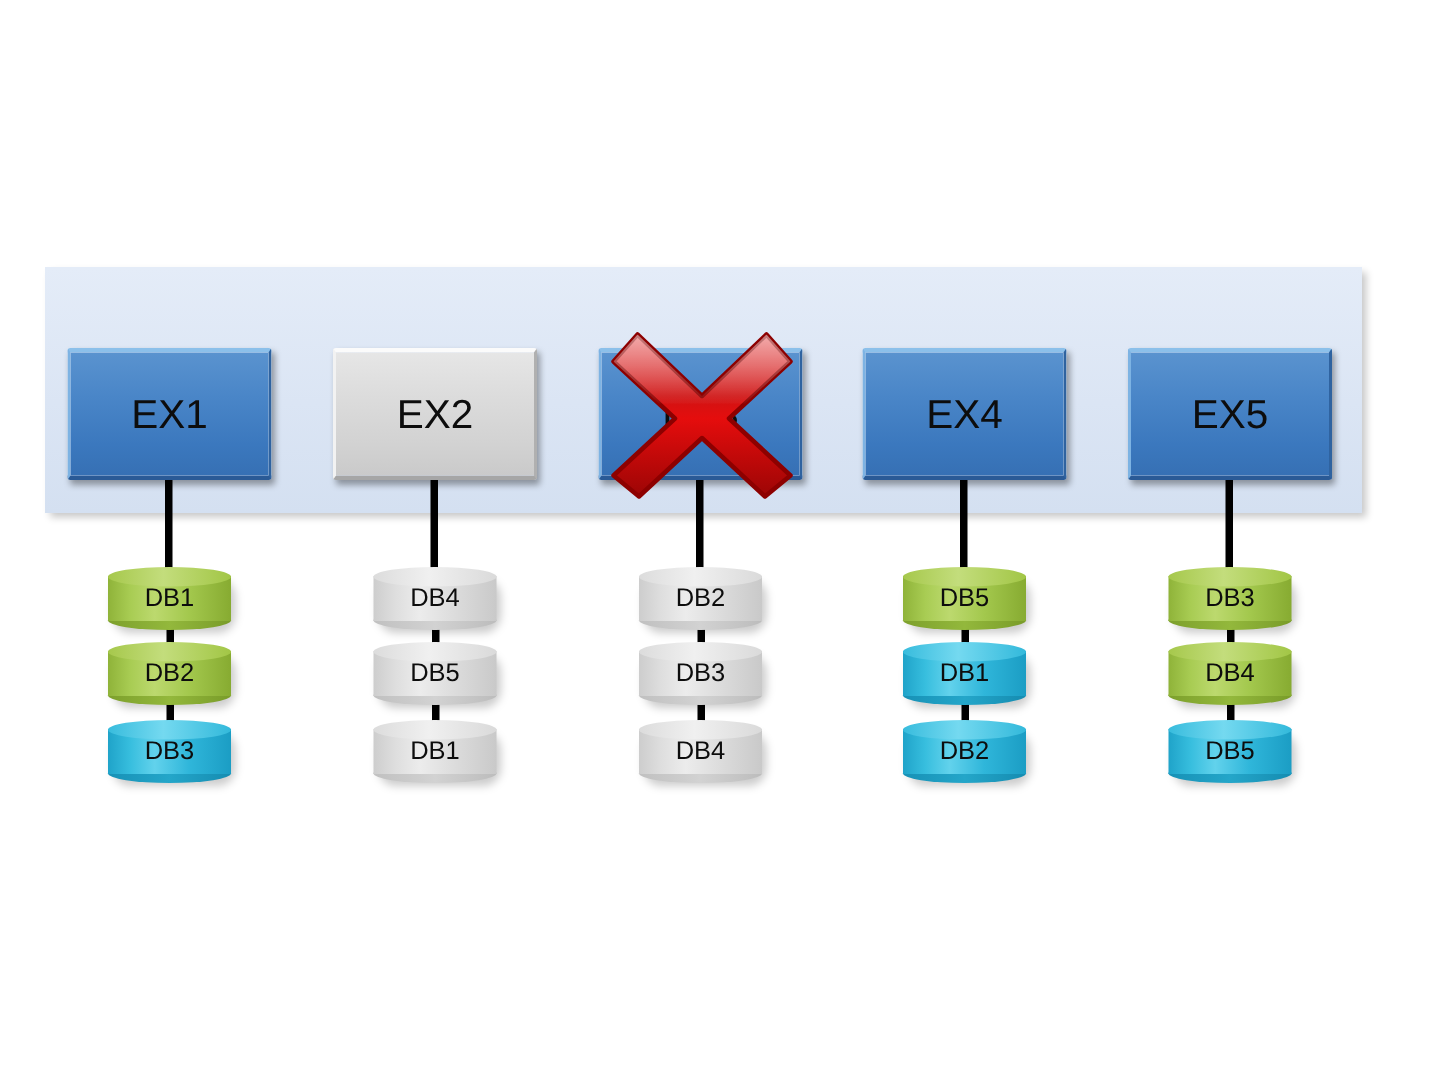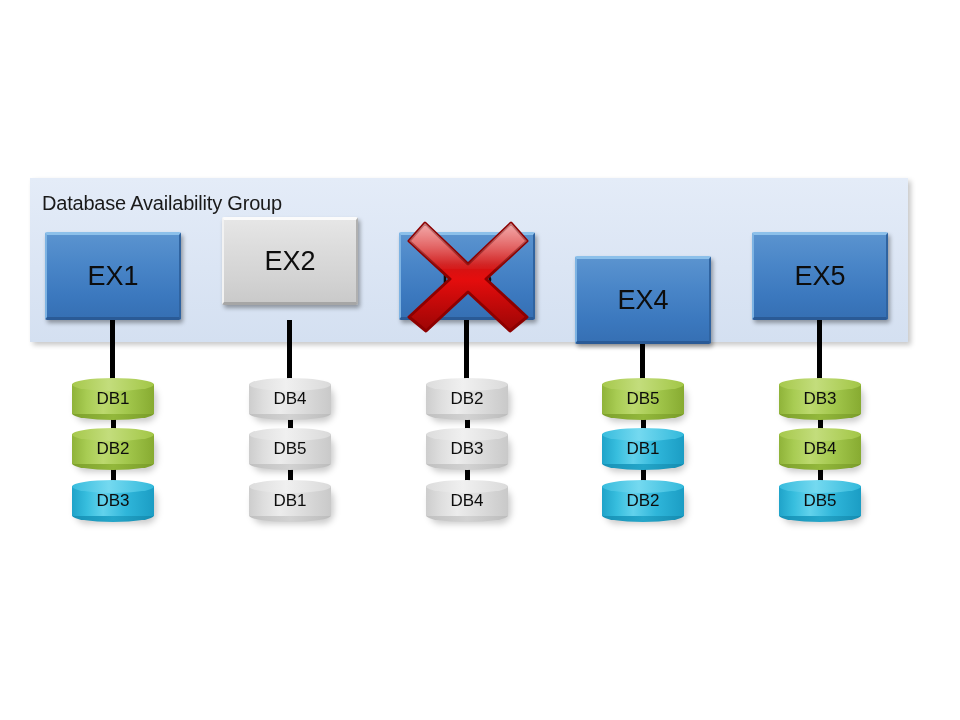--- a/index.html
+++ b/index.html
@@ -112,21 +112,20 @@
   .cyl.gray .body{background:linear-gradient(90deg,#cdcdcd 0%,#dedede 18%,#ececec 38%,#dcdcdc 66%,#c9c9c9 100%);}
   .cyl.gray .top{background:linear-gradient(90deg,#dcdcdc 0%,#f0f0f0 45%,#dadada 100%);}
   .cyl.gray .bot{background:linear-gradient(90deg,#c0c0c0 0%,#d2d2d2 50%,#bcbcbc 100%);}
 </style>
 </head>
 <body>
 
 <div id="stage">
 
   <div class="dag-box"></div>
-  <div class="dag-title">Database Availability Group</div>
 
   <div id="connectors-layer">
       <div class="conn" style="left: 110px; top: 320px; height: 62px;"></div>
       <div class="conn" style="left: 287px; top: 320px; height: 62px;"></div>
       <div class="conn" style="left: 464px; top: 320px; height: 62px;"></div>
       <div class="conn" style="left: 640px; top: 320px; height: 62px;"></div>
       <div class="conn" style="left: 817px; top: 320px; height: 62px;"></div>
       <div class="conn" style="left: 111px; top: 418px; height: 12px;"></div>
       <div class="conn" style="left: 111px; top: 468px; height: 14px;"></div>
       <div class="conn" style="left: 288px; top: 418px; height: 12px;"></div>
@@ -135,27 +134,27 @@
       <div class="conn" style="left: 465px; top: 468px; height: 14px;"></div>
       <div class="conn" style="left: 641px; top: 418px; height: 12px;"></div>
       <div class="conn" style="left: 641px; top: 468px; height: 14px;"></div>
       <div class="conn" style="left: 818px; top: 418px; height: 12px;"></div>
       <div class="conn" style="left: 818px; top: 468px; height: 14px;"></div>
     </div>
   <div id="servers-layer">
       <div class="server blue" style="left: 45px; top: 232px;">
         <div class="face">EX1</div>
       </div>
-      <div class="server gray" style="left: 222px; top: 217px;">
+      <div class="server gray" style="left: 222px; top: 232px;">
         <div class="face">EX2</div>
       </div>
       <div class="server blue" style="left: 399px; top: 232px;">
         <div class="face">EX3</div>
       </div>
-      <div class="server blue" style="left: 575px; top: 232px; margin-top: 24px;">
+      <div class="server blue" style="left: 575px; top: 232px;">
         <div class="face">EX4</div>
       </div>
       <div class="server blue" style="left: 752px; top: 232px; text-align: center;">
         <div class="face">EX5</div>
       </div>
     </div>
   <div id="failure-layer">
       <div class="xmark" style="left: 403px; top: 217px; width: 130px; height: 118px;"><svg width="130" height="118" viewBox="0 0 130 118">
           <defs>
             <linearGradient id="xg" x1="0" y1="0" x2="0" y2="1">

